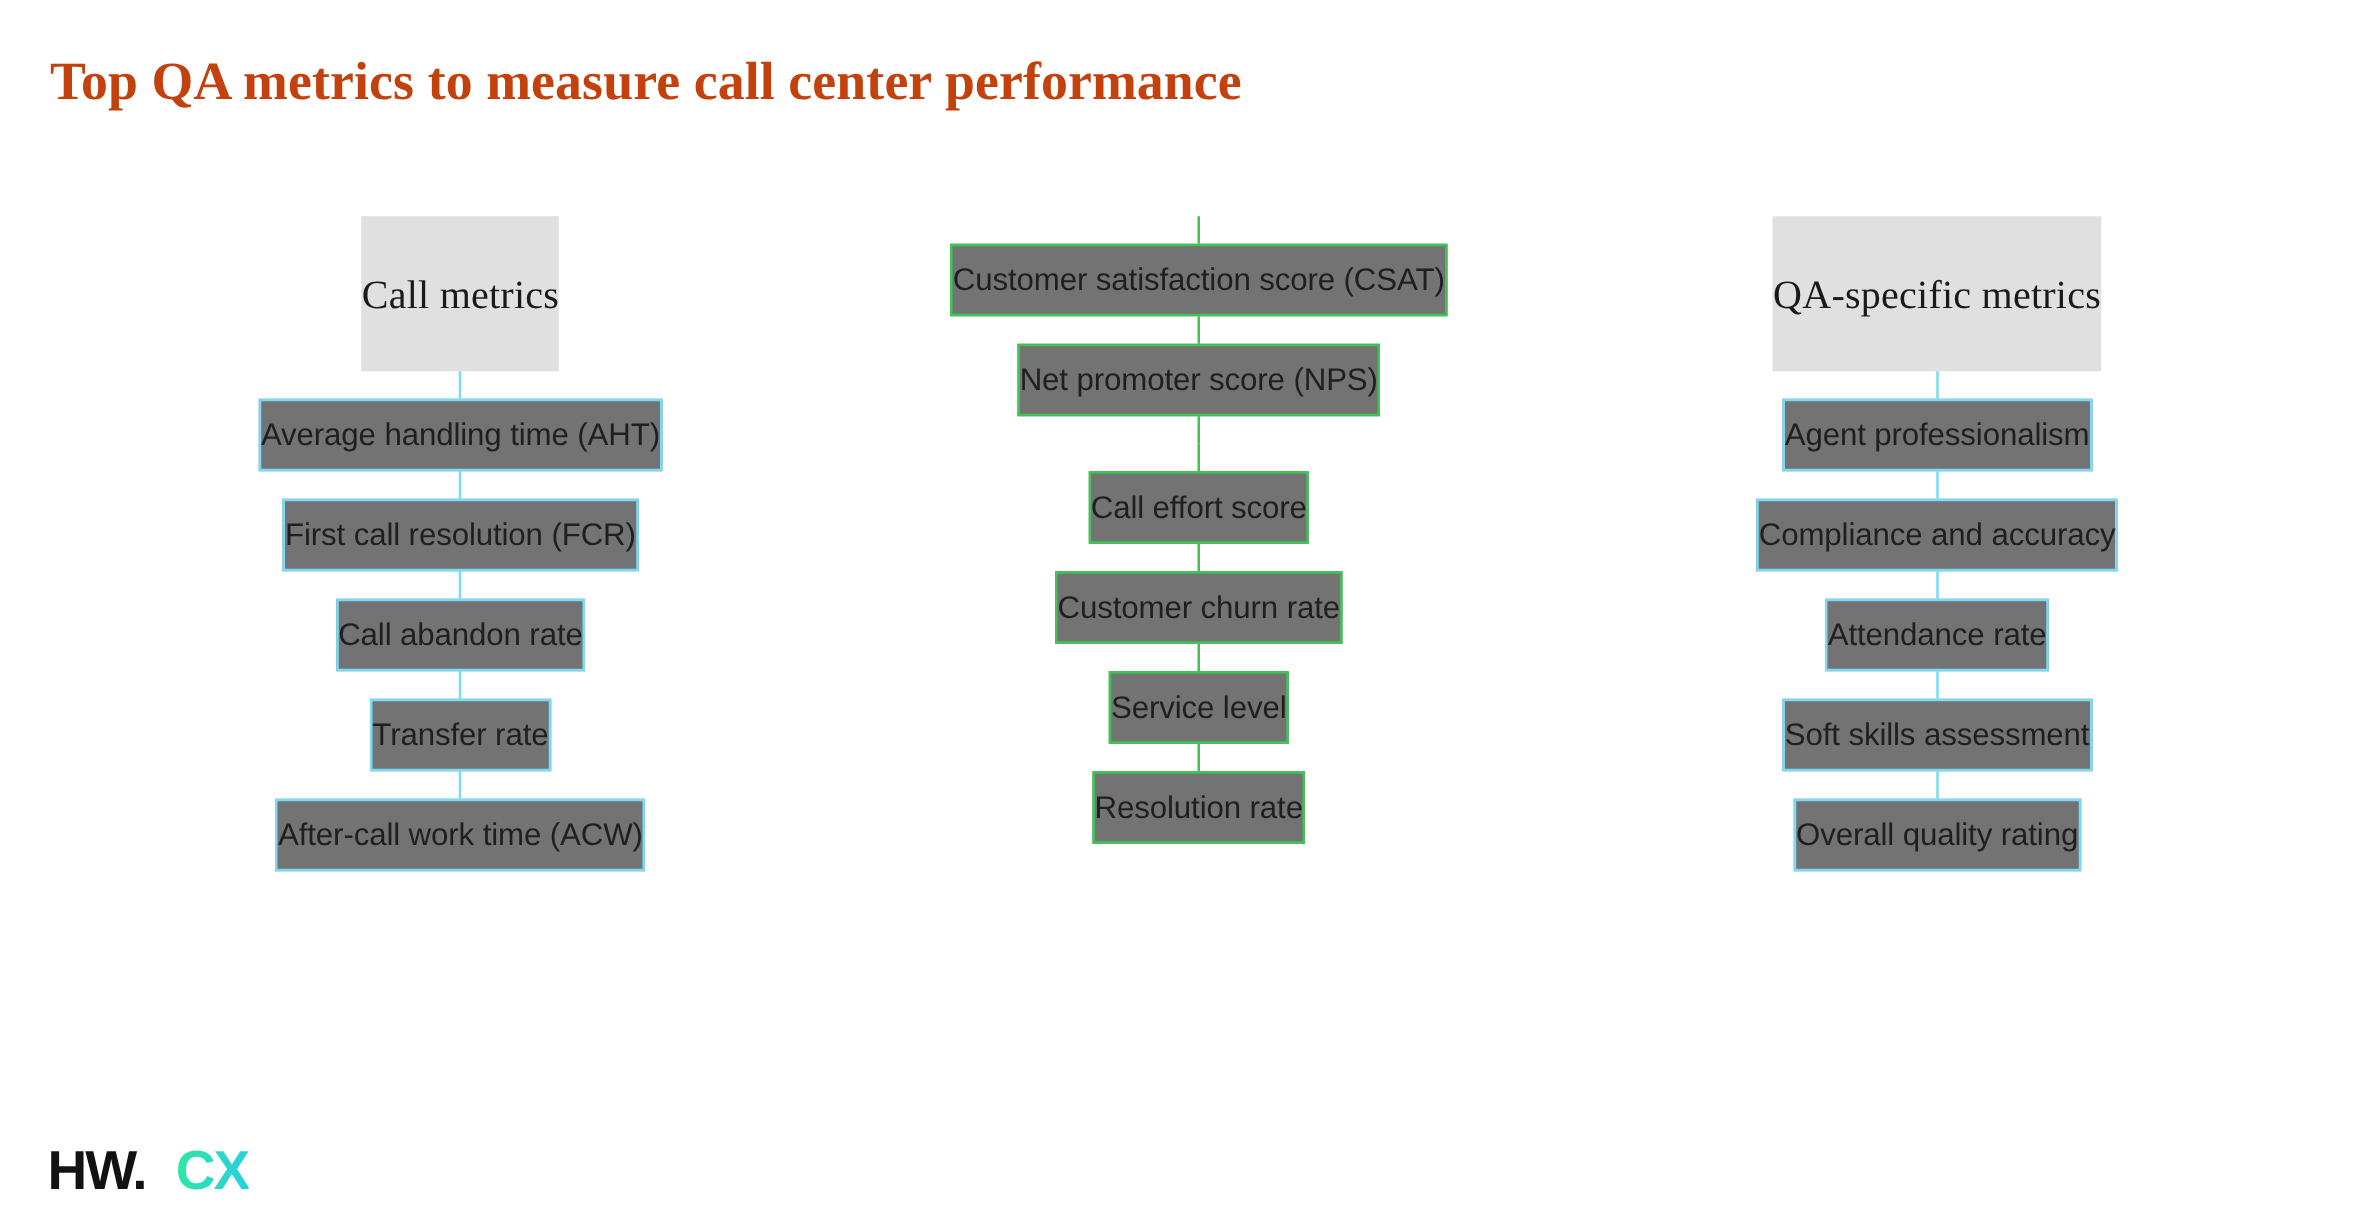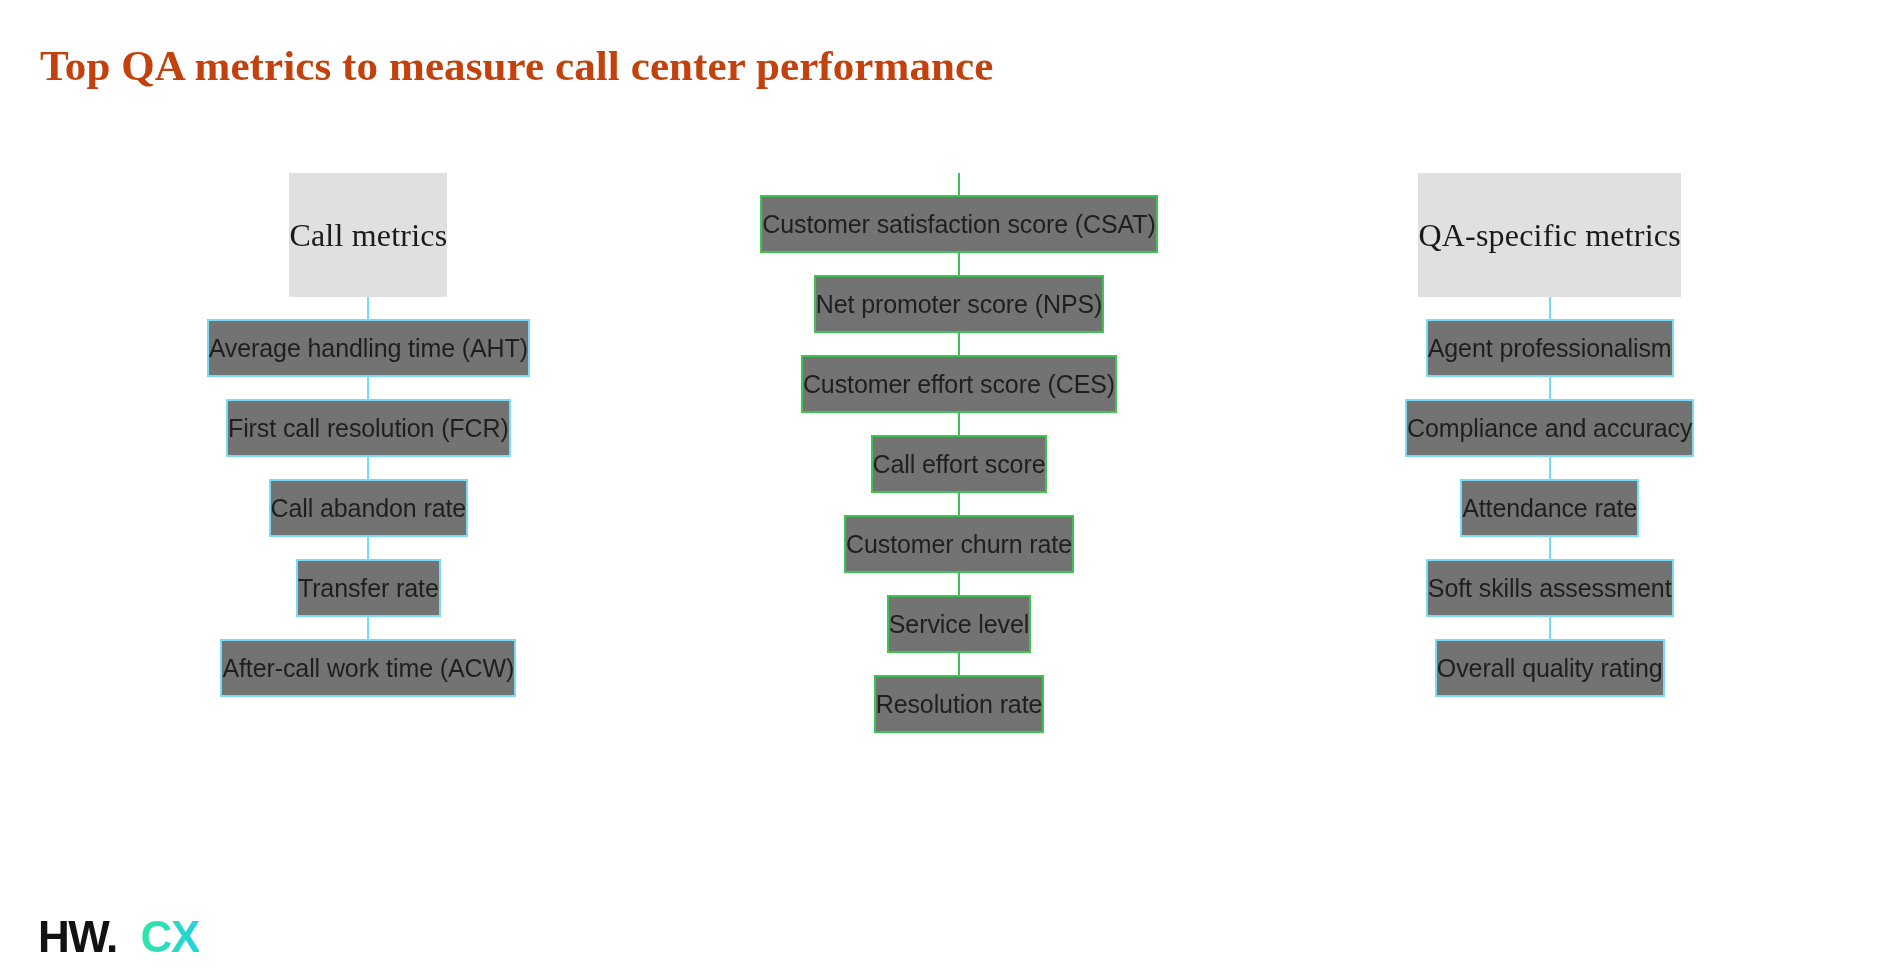--- a/index.html
+++ b/index.html
@@ -144,21 +144,20 @@
         <div class="metric-box">Transfer rate</div>
         <div class="connector"></div>
         <div class="metric-box">After-call work time (ACW)</div>
       </div>
       <div class="column col-green">
         <div class="connector"></div>
         <div class="metric-box">Customer satisfaction score (CSAT)</div>
         <div class="connector"></div>
         <div class="metric-box">Net promoter score (NPS)</div>
         <div class="connector"></div>
-        <div class="metric-box">Customer effort score (CES)</div>
         <div class="connector"></div>
         <div class="metric-box">Call effort score</div>
         <div class="connector"></div>
         <div class="metric-box">Customer churn rate</div>
         <div class="connector"></div>
         <div class="metric-box">Service level</div>
         <div class="connector"></div>
         <div class="metric-box">Resolution rate</div>
       </div>
       <div class="column col-blue">

